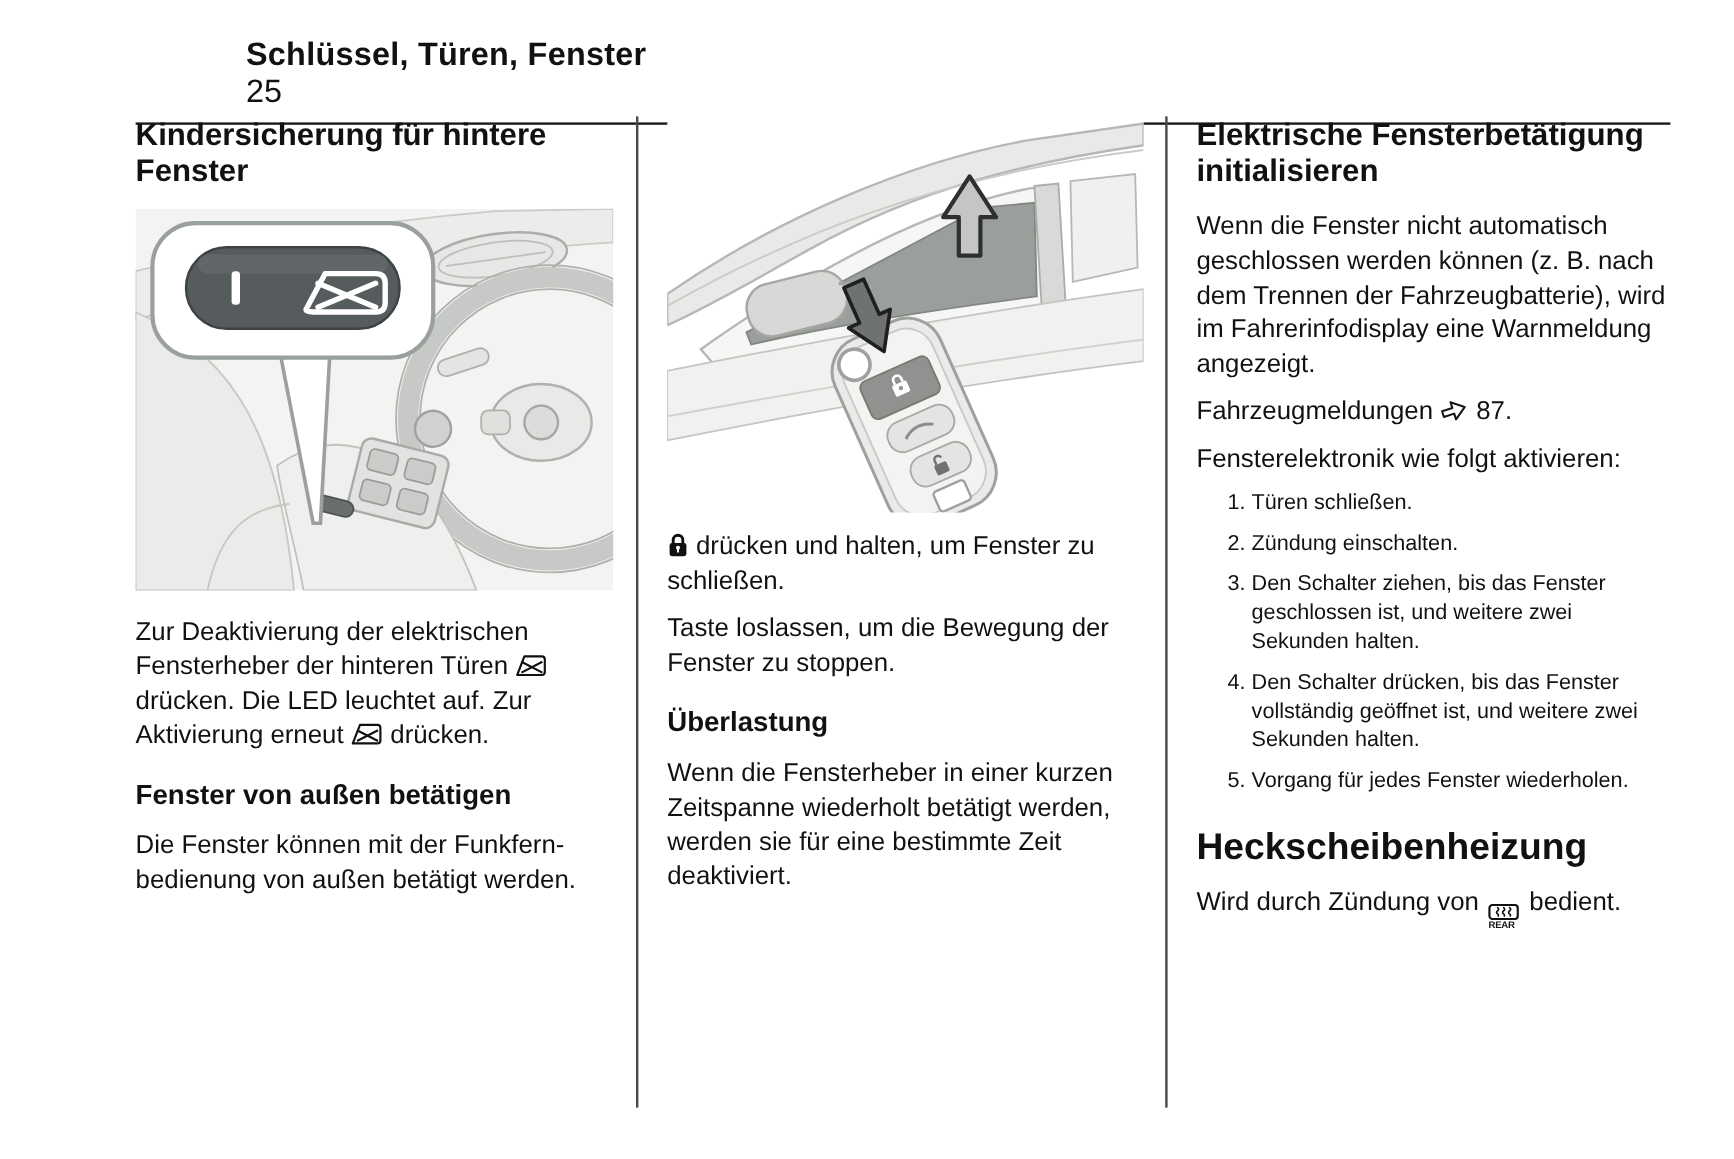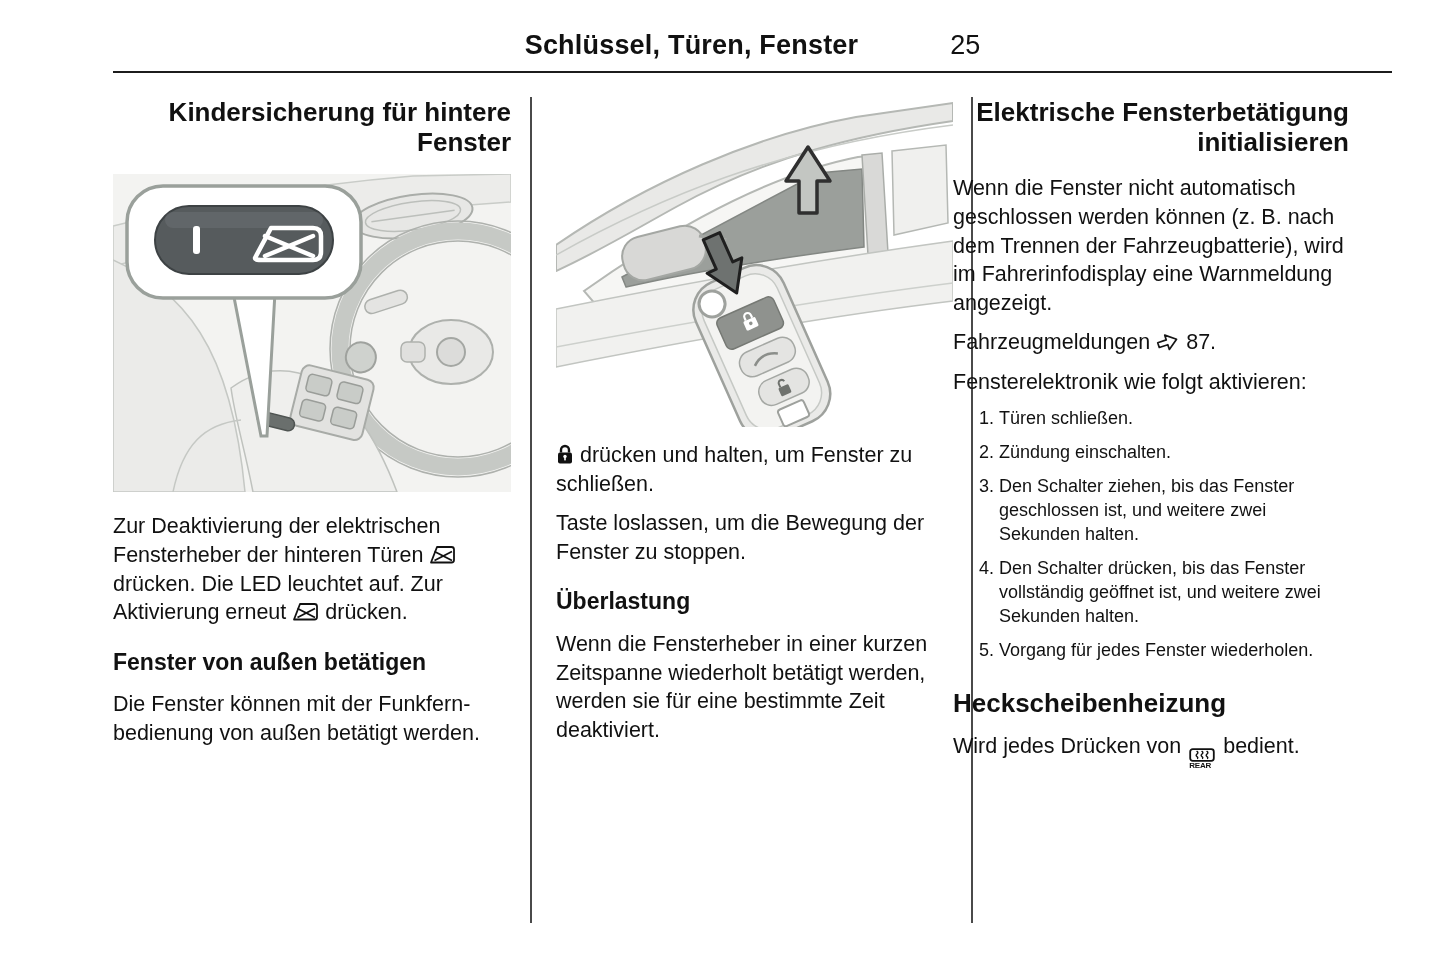--- a/index.html
+++ b/index.html
@@ -2,37 +2,37 @@
 <html lang="de"><head>
 <meta charset="utf-8">
 <style>
   html,body{margin:0;padding:0;background:#ffffff;}
   body{font-family:"Liberation Sans","DejaVu Sans",sans-serif;color:#111;
        width:1445px;height:966px;position:relative;overflow:hidden;}
   .page{position:absolute;inset:0;background:#fff;}
 
   
   .header{position:absolute;left:113px;top:30px;width:1279px;
-          display:flex;justify-content:center;align-items:baseline;
-          border-bottom:2px solid #1c1c1c;padding-bottom:10px;}
+          display:flex;justify-content:space-between;align-items:baseline;
+          border-bottom:2px solid #1c1c1c;padding-bottom:10px;flex-direction:column;}
   .header .title{font-size:27px;font-weight:bold;letter-spacing:.2px;}
   .header .pageno{font-size:27px;font-weight:normal;margin-left:92px;}
 
   
   .vrule{position:absolute;top:97px;width:1.5px;height:826px;background:#4a4a4a;}
   .vrule.r1{left:530px;} .vrule.r2{left:971px;}
 
   .col{position:absolute;top:97px;}
   .col1{left:113px;width:398px;}
   .col2{left:556px;width:397px;top:95px;}
-  .col3{left:953px;width:396px;}
-
-  .h2{font-size:26px;font-weight:bold;line-height:1.16;margin:0 0 17px 0;text-align:right;}
+  .col3{left:997px;width:396px;}
+
+  .h2{font-size:26px;font-weight:bold;line-height:1.16;margin:0 0 17px 0;}
   .h3{font-size:23px;font-weight:bold;line-height:1.2;margin:22px 0 14px 0;}
-  .h1{font-size:26px;font-weight:bold;line-height:1.1;margin:26px 0 14px 0;}
+  .h1{font-size:31px;font-weight:bold;line-height:1.1;margin:26px 0 14px 0;}
   p.body{font-size:21.5px;line-height:1.33;margin:0 0 11px 0;hyphens:manual;}
 
   ol.steps{font-size:18px;line-height:1.33;margin:2px 14px 12px 0;padding-left:46px;}
   ol.steps li{margin-bottom:10px;}
 
   .figure{display:block;margin:0 0 20px 0;}
 
   .inline-icon{display:inline-block;vertical-align:-3px;line-height:0;}
   .rear-icon{display:inline-flex;flex-direction:column;align-items:flex-start;
              vertical-align:-9px;line-height:0;margin:0 2px;}
@@ -227,21 +227,21 @@
       <li>Türen schließen.</li>
       <li>Zündung einschalten.</li>
       <li>Den Schalter ziehen, bis das Fenster geschlossen ist, und weitere zwei Sekunden halten.</li>
       <li>Den Schalter drücken, bis das Fenster vollständig geöffnet ist, und weitere zwei Sekunden halten.</li>
       <li>Vorgang für jedes Fenster wieder­holen.</li>
     </ol>
 
     <div class="h1">Heckscheibenheizung</div>
 
     <p class="body">
-      <span>Wird jedes Drücken von</span>
+      <span>Wird durch Zündung von</span>
       <span class="rear-icon">
         <svg width="26" height="14" viewBox="0 0 26 14">
           <rect x="1.2" y="1.2" width="23.6" height="11.6" rx="2.5" fill="none" stroke="#111" stroke-width="1.8"></rect>
           <g fill="none" stroke="#111" stroke-width="1.4" stroke-linecap="round">
             <path d="M8 3.4 q1.7 1.2 0 2.6 q-1.7 1.4 0 2.6 q1.2 0.9 0.6 1.8"></path>
             <path d="M13 3.4 q1.7 1.2 0 2.6 q-1.7 1.4 0 2.6 q1.2 0.9 0.6 1.8"></path>
             <path d="M18 3.4 q1.7 1.2 0 2.6 q-1.7 1.4 0 2.6 q1.2 0.9 0.6 1.8"></path>
           </g>
         </svg>
         <span class="rear-label">REAR</span>

